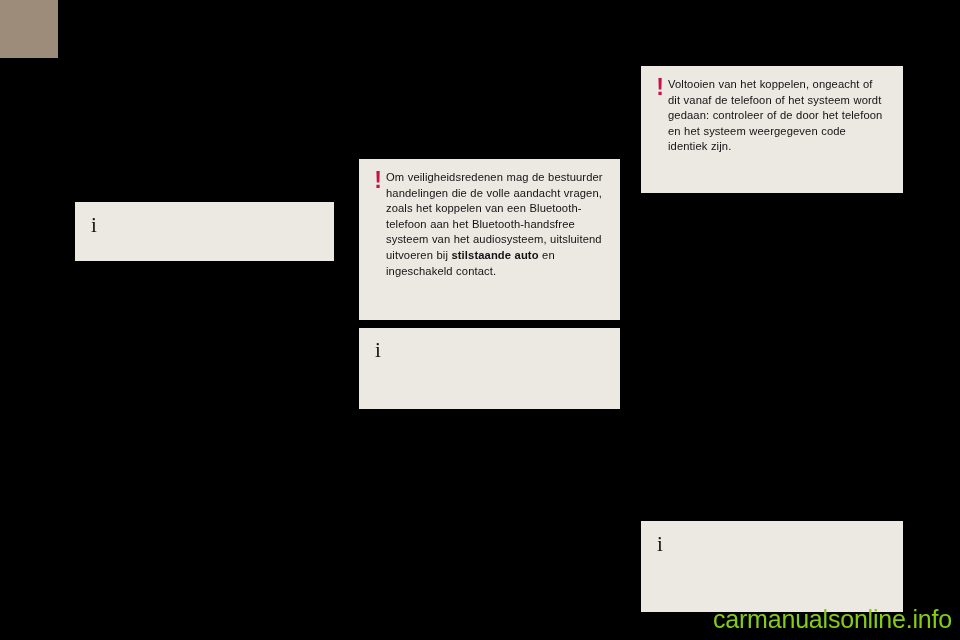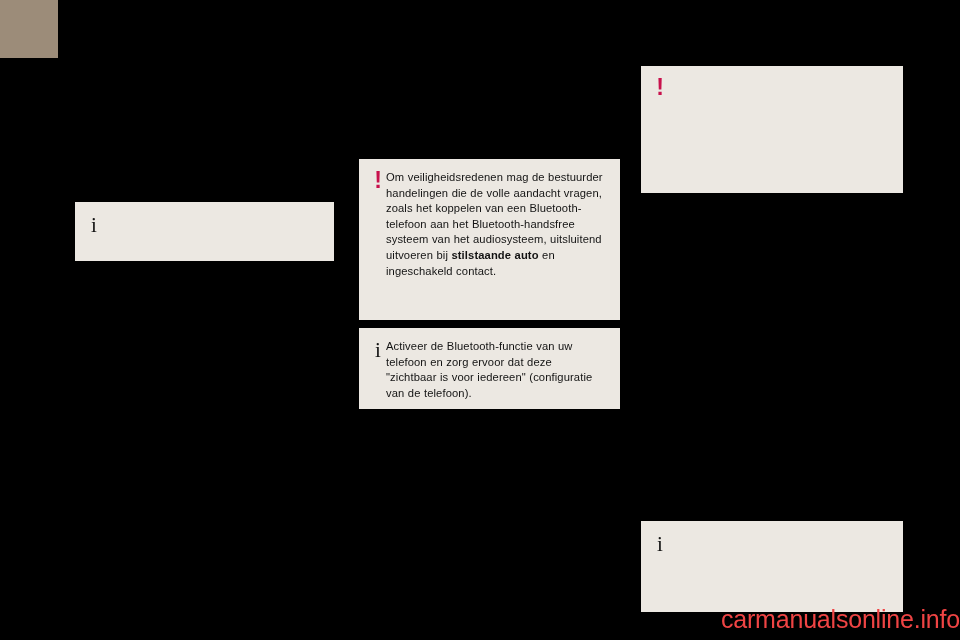--- a/index.html
+++ b/index.html
@@ -113,23 +113,23 @@
     padding: 12px 15px 10px 11px;
   }
 
   
   #watermark {
     position: absolute;
     left: 0;
     top: 604px;
     width: 960px;
     text-align: right;
-    padding-right: 0;
+    padding-right: 8px;
     box-sizing: border-box;
-    color: #ef4444;
+    color: #84cc16;
     font-family: "Liberation Sans", sans-serif;
     font-size: 25px;
     letter-spacing: -0.2px;
     line-height: 30px;
     white-space: nowrap;
   }
 </style>
 </head>
 <body>
 
@@ -139,24 +139,24 @@
   <span class="note-icon info">i</span>
 </div>
 
 <div class="note-box" id="box-safety-pairing">
   <span class="note-icon warn">!</span>
   <span class="note-text"><span>Om veiligheidsredenen mag de bestuurder handelingen die de volle aandacht vragen, zoals het koppelen van een Bluetooth-telefoon aan het Bluetooth-handsfree systeem van het audiosysteem, uitsluitend uitvoeren bij </span><b>stilstaande auto</b><span> en ingeschakeld contact.</span></span>
 </div>
 
 <div class="note-box" id="box-activate-bluetooth">
   <span class="note-icon info">i</span>
-  <span class="note-text">Activeer de Bluetooth-functie van uw telefoon en zorg ervoor dat deze "zichtbaar is voor iedereen" (configuratie van de telefoon).</span>
 </div>
 
 <div class="note-box" id="box-complete-pairing">
   <span class="note-icon warn">!</span>
+  <span class="note-text">Voltooien van het koppelen, ongeacht of dit vanaf de telefoon of het systeem wordt gedaan: controleer of de door het telefoon en het systeem weergegeven code identiek zijn.</span>
 </div>
 
 <div class="note-box" id="box-pairing-failed">
   <span class="note-icon info">i</span>
 </div>
 
 <div id="watermark">carmanualsonline.info</div>
 
 </body></html>

